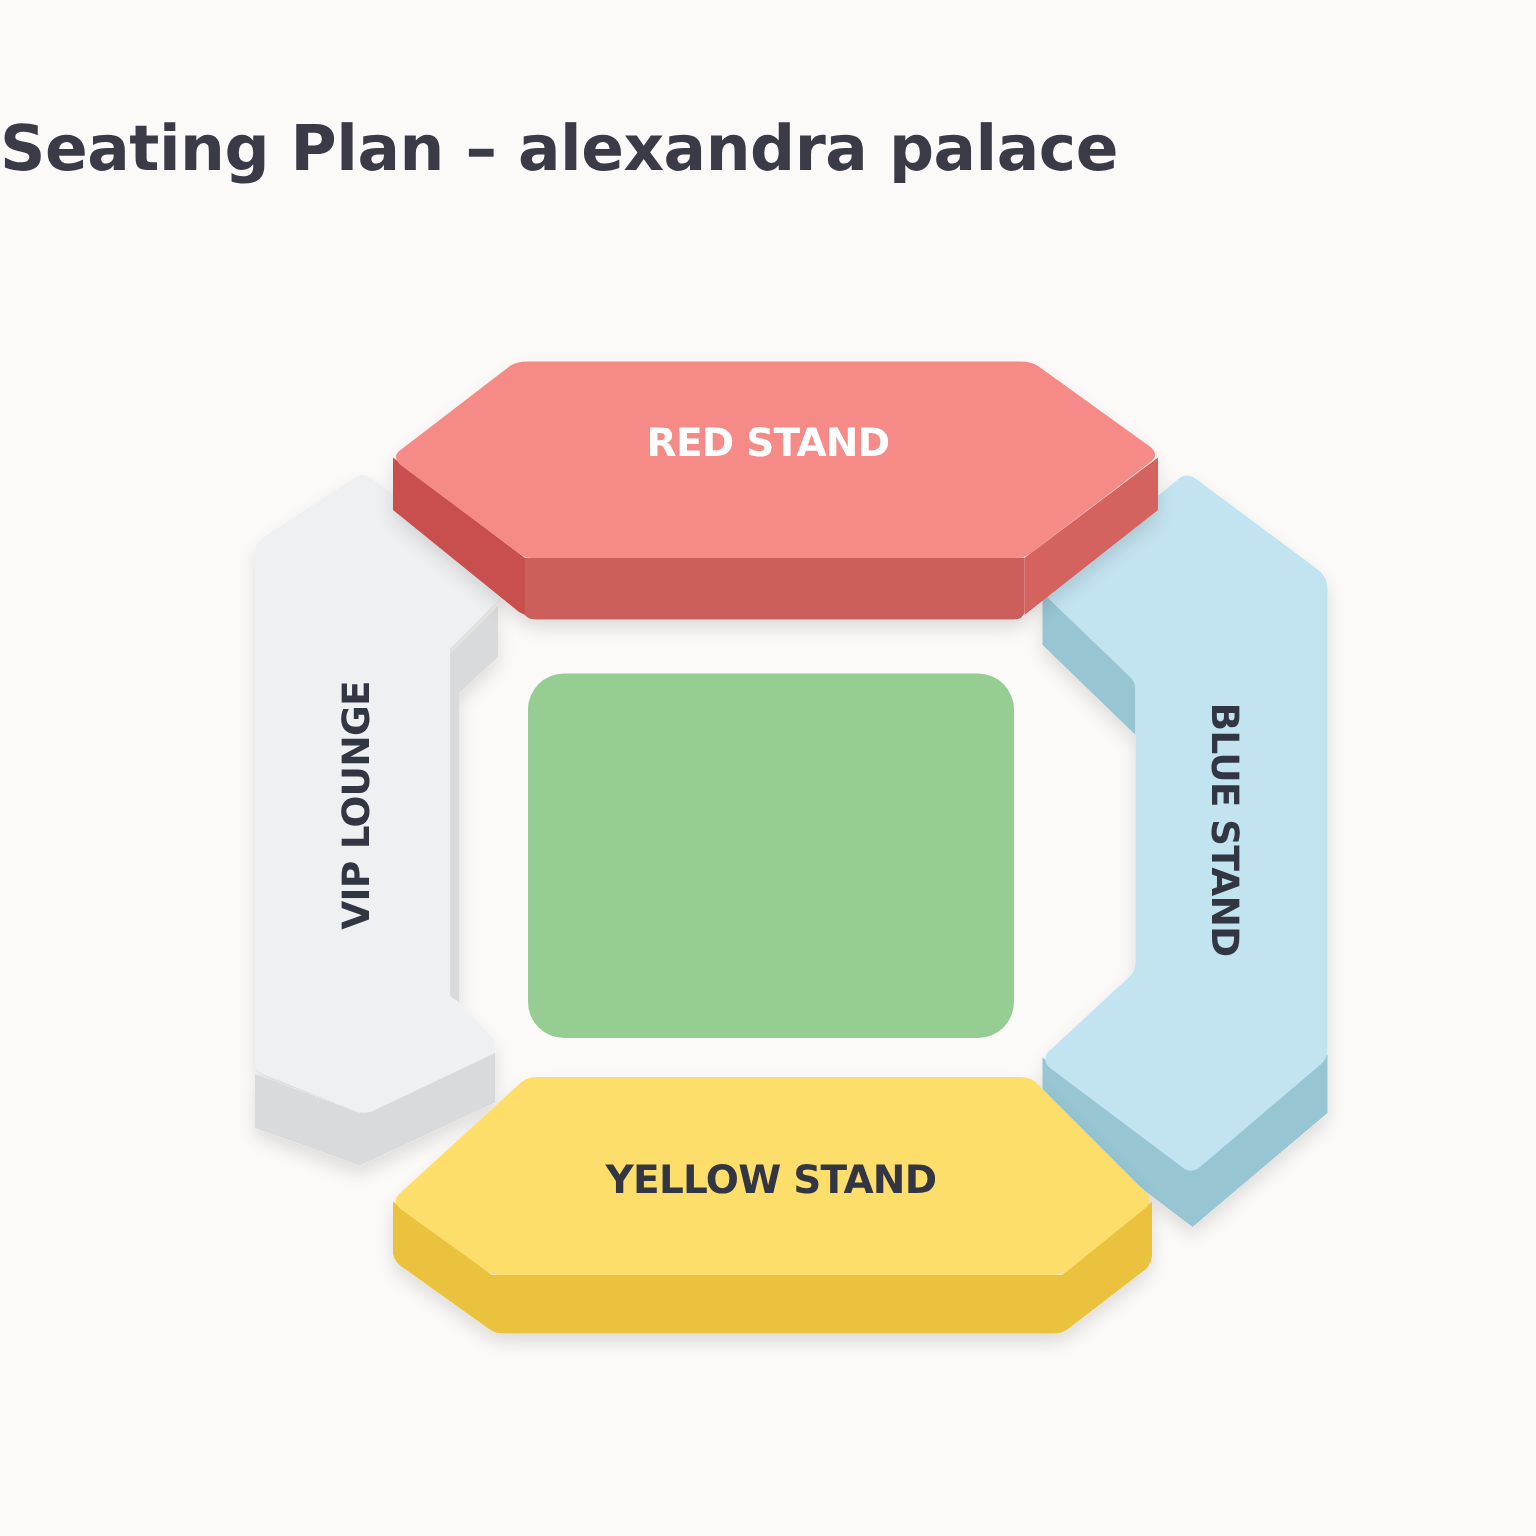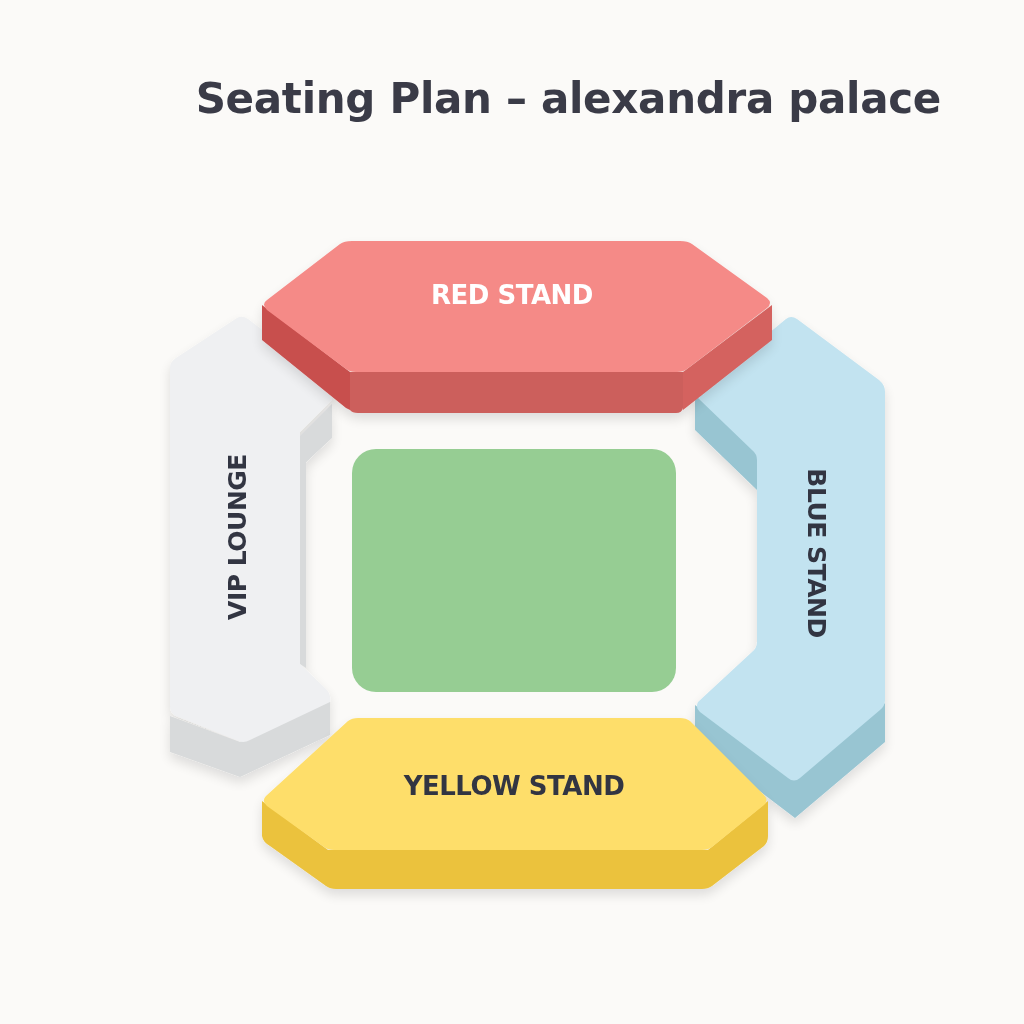--- a/index.html
+++ b/index.html
@@ -12,21 +12,21 @@
     }
     body {
       position: relative;
       font-family: "Liberation Sans", "DejaVu Sans", sans-serif;
     }
     .title {
       position: absolute;
       left: 0;
       top: 74px;
       width: 941px;
-      text-align: right;
+      text-align: left;
       font-size: 42px;
       font-weight: bold;
       color: #3a3b47;
       letter-spacing: -0.3px;
       font-family: "DejaVu Sans", "Liberation Sans", sans-serif;
     }
     svg.plan {
       position: absolute;
       left: 0;
       top: 0;

